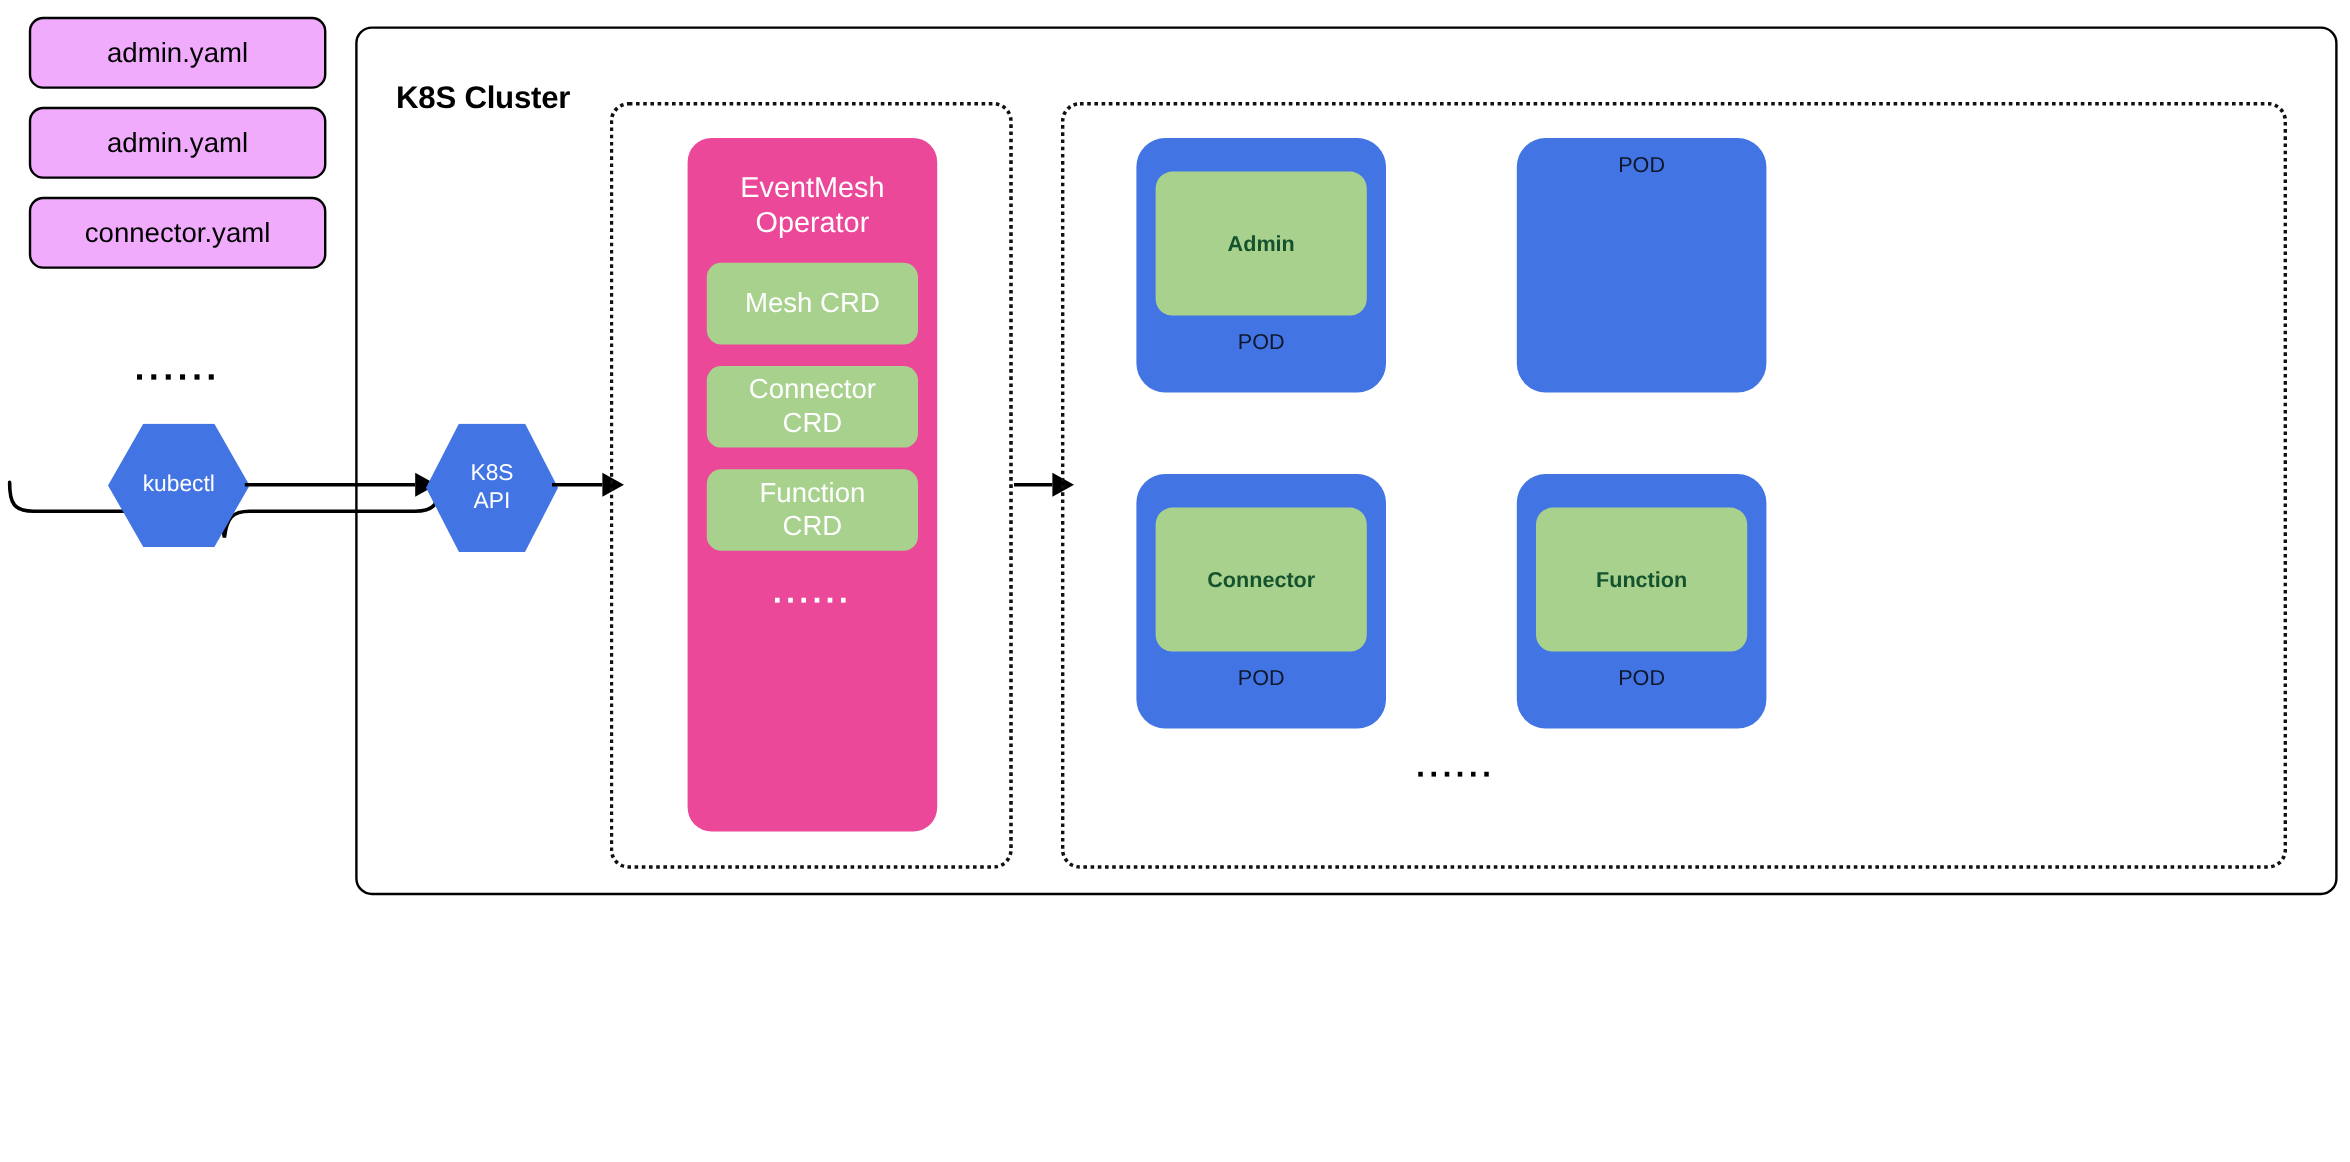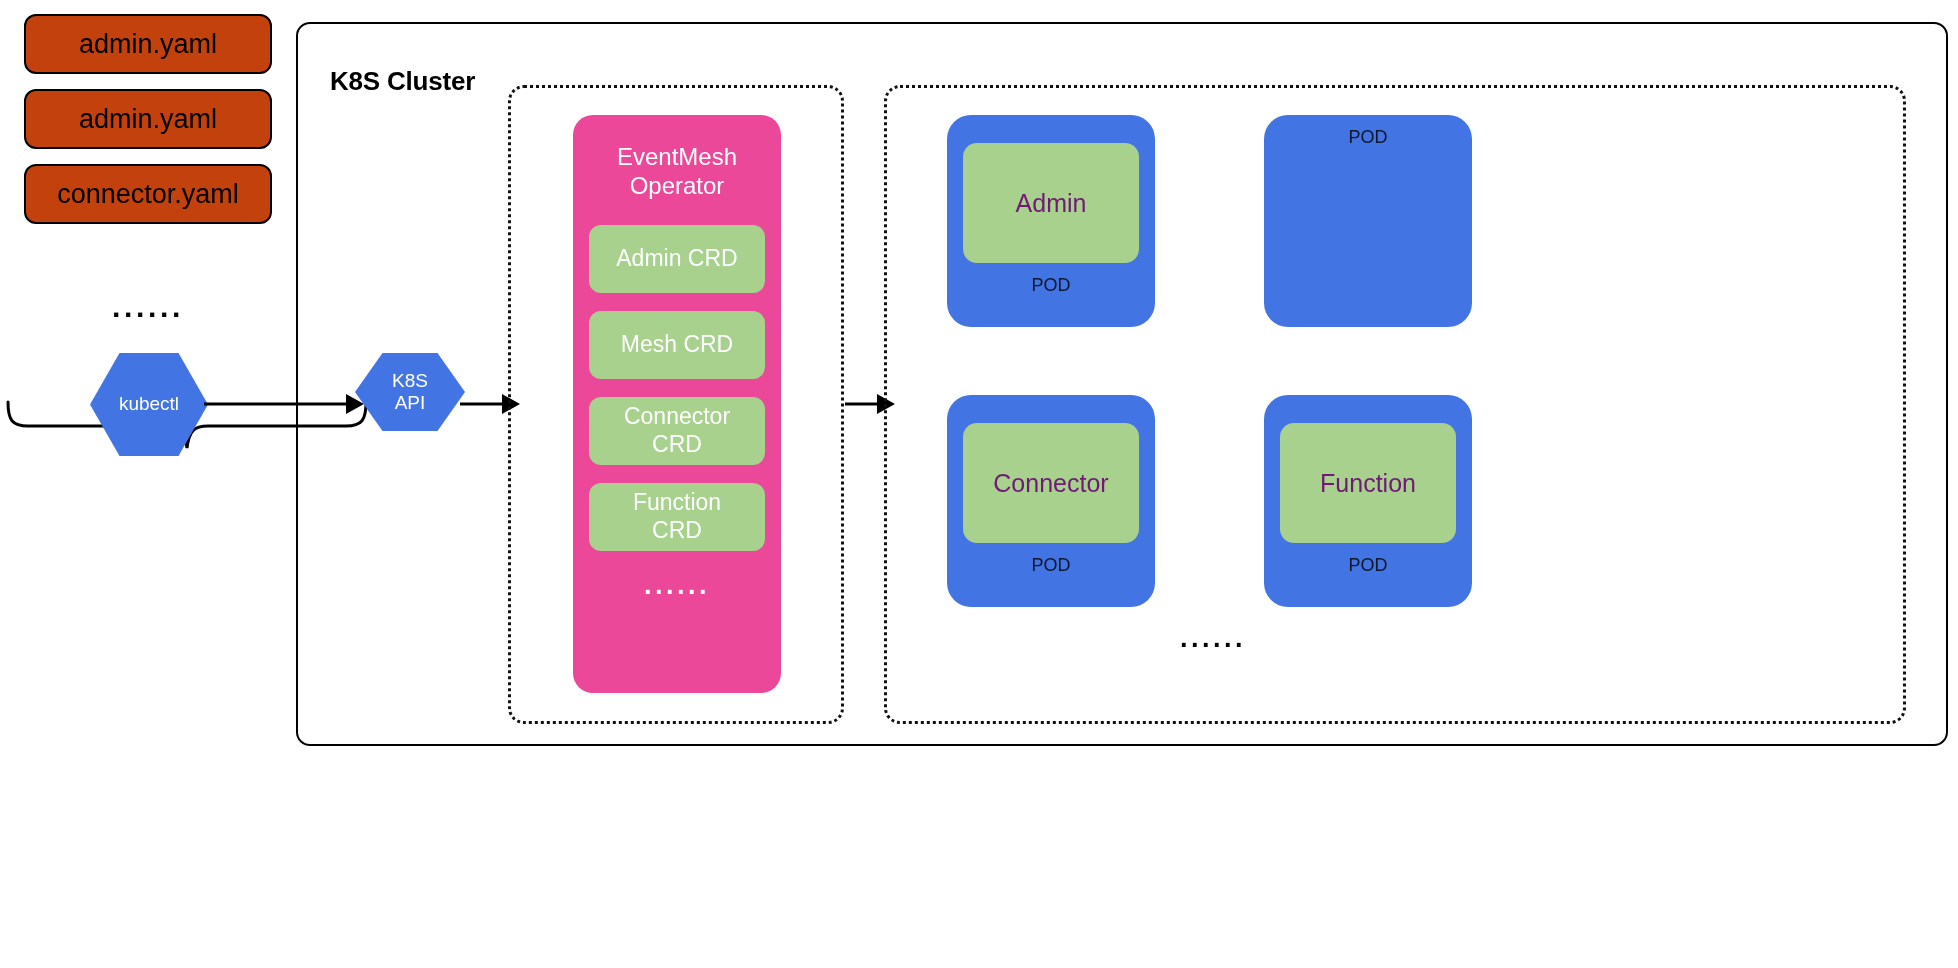--- a/index.html
+++ b/index.html
@@ -20,25 +20,25 @@
   }
 
   
   .yaml-box {
     position: absolute;
     left: 24px;
     width: 248px;
     height: 60px;
     border: 2px solid #000000;
     border-radius: 12px;
-    background: #c2410c;
-    display: flex;
-    align-items: center;
-    justify-content: center;
-    font-size: 27px;
+    background: #f0abfc;
+    display: flex;
+    align-items: center;
+    justify-content: center;
+    font-size: 23px;
     color: #000000;
     box-sizing: border-box;
   }
   .yaml-ellipsis {
     position: absolute;
     left: 24px;
     width: 248px;
     top: 300px;
     height: 30px;
     display: flex;
@@ -75,21 +75,21 @@
     left: 90px;
     top: 353px;
     width: 118px;
     height: 103px;
     font-size: 19px;
   }
   #hex-k8sapi {
     left: 355px;
     top: 353px;
     width: 110px;
-    height: 78px;
+    height: 107px;
     font-size: 19px;
   }
 
   
   #cluster {
     position: absolute;
     left: 296px;
     top: 22px;
     width: 1652px;
     height: 724px;
@@ -191,24 +191,25 @@
   }
   .pod-inner {
     margin-top: 28px;
     width: 176px;
     height: 120px;
     background: #A7D18D;
     border-radius: 14px;
     display: flex;
     align-items: center;
     justify-content: center;
-    color: #701a75;
-    font-size: 25px;
-    text-align: center;
-    box-sizing: border-box;
+    color: #14532d;
+    font-size: 18px;
+    text-align: center;
+    box-sizing: border-box;
+    font-weight: bold;
   }
   .pod-label {
     margin-top: 12px;
     font-size: 18px;
     color: #0f172a;
   }
   #pod-admin     { left: 947px;  top: 115px; }
   #pod-mesh      { left: 1264px; top: 115px; }
   #pod-connector { left: 947px;  top: 395px; }
   #pod-function  { left: 1264px; top: 395px; }
@@ -274,21 +275,20 @@
   </svg>
 
   <div id="cluster"></div>
   <div id="cluster-title">K8S Cluster</div>
 
   <div class="dotted-box" id="operator-container"></div>
 
   <div id="operator">
     <div id="operator-label">EventMesh
 Operator</div>
-    <div class="crd" id="crd-admin">Admin CRD</div>
     <div class="crd" id="crd-mesh">Mesh CRD</div>
     <div class="crd" id="crd-connector">Connector
 CRD</div>
     <div class="crd" id="crd-function">Function
 CRD</div>
     <div id="operator-ellipsis">······</div>
   </div>
 
   <svg class="arrow-svg" id="arrow-op-pods" viewBox="0 0 50 36">
     <line x1="0" y1="18" x2="32" y2="18" stroke="#000000" stroke-width="3"></line>

